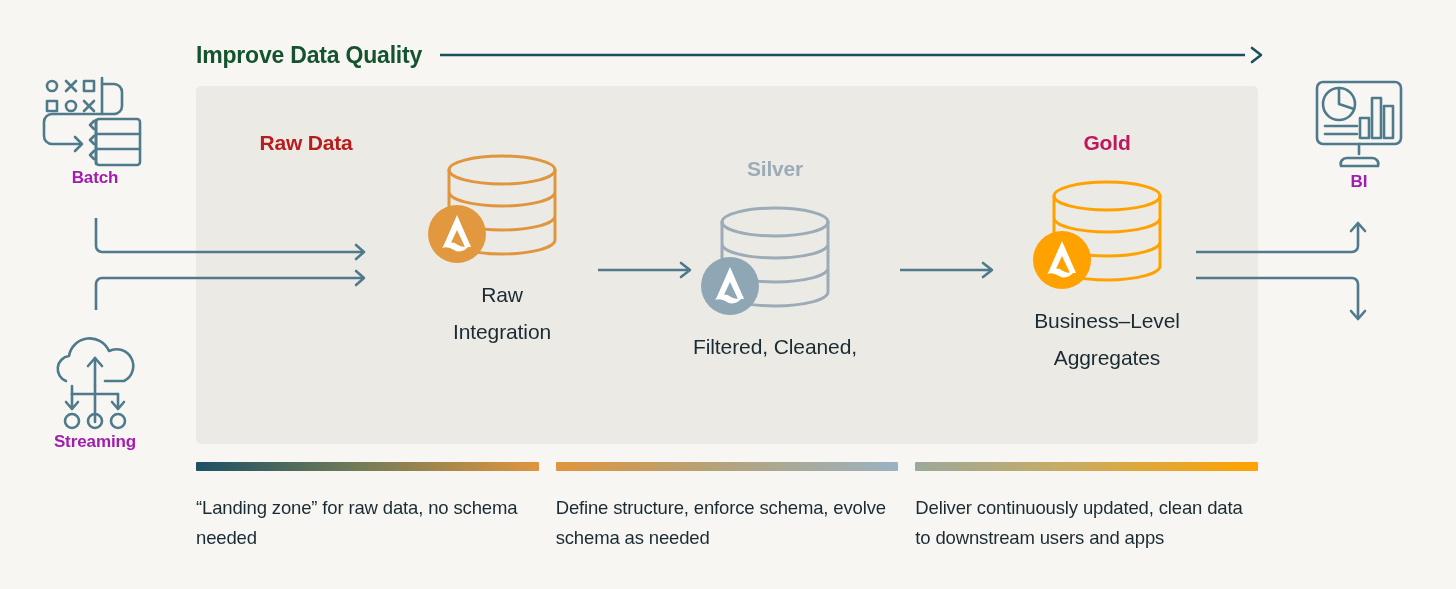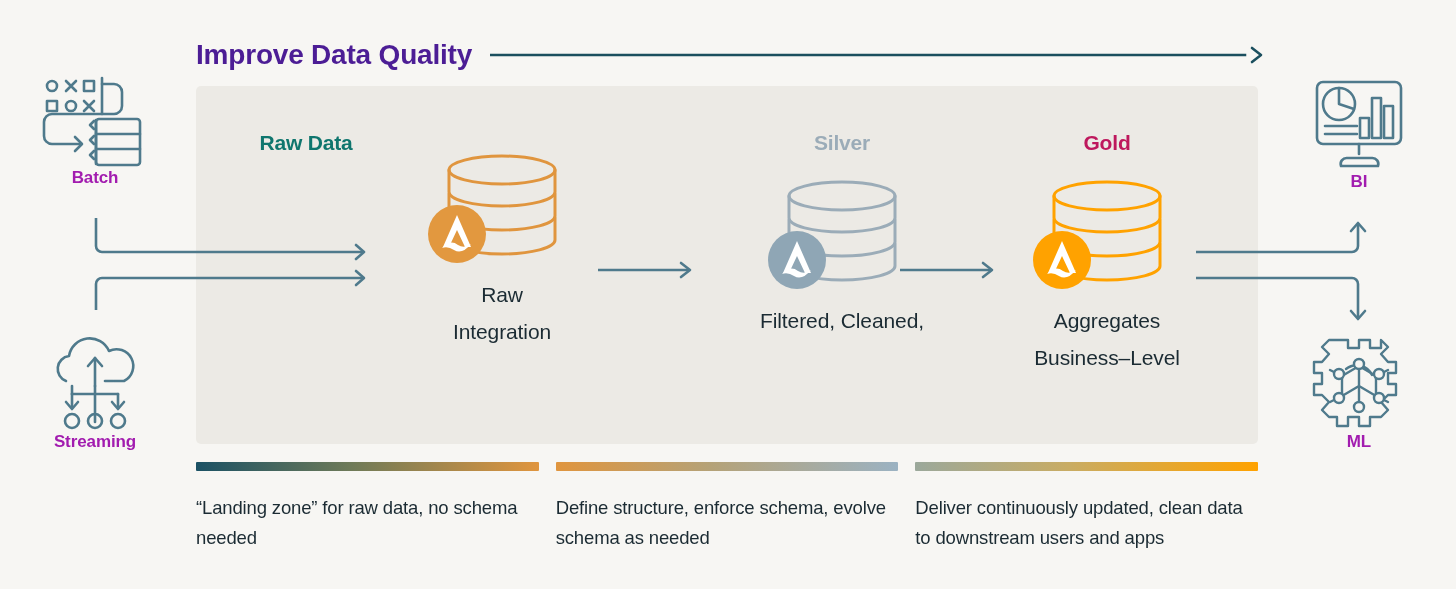--- a/index.html
+++ b/index.html
@@ -23,23 +23,23 @@
   #title-row {
     position: absolute;
     left: 196px;
     top: 38px;
     width: 1070px;
     height: 34px;
     display: flex;
     align-items: center;
   }
   #title-text {
-    font-size: 28px;
+    font-size: 23px;
     font-weight: bold;
-    color: #4c1d95;
+    color: #14532d;
     letter-spacing: -0.2px;
     white-space: nowrap;
   }
   #title-arrow {
     flex: 1;
     height: 20px;
     margin-left: 18px;
     position: relative;
   }
 
@@ -56,30 +56,30 @@
 
   
   .stage {
     position: absolute;
     top: 130px;
     width: 260px;
     text-align: center;
   }
   #stage-raw   { left: 176px; }
   #stage-bronze{ left: 372px; }
-  #stage-silver{ left: 712px; }
+  #stage-silver{ left: 645px; margin-top: 26px; }
   #stage-gold  { left: 977px; }
 
   .stage-label {
     font-size: 21px;
     font-weight: bold;
     letter-spacing: -0.2px;
     line-height: 26px;
   }
-  .c-rawdata { color: #0f766e; }
+  .c-rawdata { color: #b91c1c; }
   .c-bronze  { color: #E0953E; }
   .c-silver  { color: #9BACB8; }
   .c-gold    { color: #be185d; }
 
   .stage-icon {
     margin-top: 22px;
     height: 112px;
     position: relative;
   }
   .stage-desc {
@@ -223,45 +223,20 @@
           <rect x="88" y="22" width="9" height="40"></rect>
           <rect x="100" y="30" width="9" height="32"></rect>
           <path d="M75 68 L75 78"></path>
           <path d="M57 90 a6 6 0 0 1 6 -8 L88 82 a6 6 0 0 1 6 8 Z"></path>
         </g>
       </svg>
     </div>
     <div class="side-label">BI</div>
   </div>
 
-  <div class="side" id="side-ml">
-    <div class="side-icon">
-      <svg width="150" height="96" viewBox="0 0 150 96">
-        <g stroke="#4F7A8C" stroke-width="2.4" fill="none" stroke-linecap="round" stroke-linejoin="round">
-          <path d="M64 4 L64 12 L75 12 L75 4 L86 4 L86 12 L97 12 L97 4
-                   L104 11 L97 18 L104 26 L112 26 L112 37 L104 37 L104 48
-                   L112 48 L112 59 L104 59 L97 66 L104 74 L97 81 L86 81
-                   L86 90 L75 90 L75 81 L64 81 L64 90 L53 90 L53 81 L45 81
-                   L38 74 L45 66 L38 59 L30 59 L30 48 L38 48 L38 37 L30 37
-                   L30 26 L38 26 L45 18 L38 11 L45 4 Z"></path>
-          <path d="M75 30 L75 50 L58 60 M75 50 L92 60 M75 30 L58 40 M75 30 L92 40
-                   M58 40 L58 60 M92 40 L92 60"></path>
-          <path d="M62 33 a17 17 0 0 1 26 6"></path>
-          <path d="M75 50 L75 70 M58 40 L46 34 M92 40 L104 34 M58 60 L46 66 M92 60 L104 66"></path>
-          <circle cx="75" cy="28" r="5" fill="#F7F6F3"></circle>
-          <circle cx="75" cy="71" r="5" fill="#F7F6F3"></circle>
-          <circle cx="55" cy="38" r="5" fill="#F7F6F3"></circle>
-          <circle cx="95" cy="38" r="5" fill="#F7F6F3"></circle>
-          <circle cx="55" cy="62" r="5" fill="#F7F6F3"></circle>
-          <circle cx="95" cy="62" r="5" fill="#F7F6F3"></circle>
-        </g>
-      </svg>
-    </div>
-    <div class="side-label">ML</div>
-  </div>
 
   <div class="conn" id="conn-left">
     <svg width="300" height="92" viewBox="0 0 300 92">
       <g stroke="#4F7A8C" stroke-width="2.6" fill="none" stroke-linecap="round" stroke-linejoin="round">
         <path d="M16 0 L16 28 a6 6 0 0 0 6 6 L282 34"></path>
         <polyline points="276,27 284,34 276,41"></polyline>
         <path d="M16 92 L16 66 a6 6 0 0 1 6 -6 L282 60"></path>
         <polyline points="276,53 284,60 276,67"></polyline>
       </g>
     </svg>
@@ -355,22 +330,22 @@
           <path d="M77 66 L77 88 a53 14 0 0 0 106 0 L183 66"></path>
         </g>
         <circle cx="85" cy="82" r="29" fill="#FFA200"></circle>
         <g fill="#FFFFFF">
           <path d="M85 63 L99 95 L93 95 L85 78 L77 95 L71 95 Z"></path>
           <path d="M70 96 q8 -9 16 -3 q6 4 13 -1 q-9 11 -17 6 q-6 -4 -12 -2 Z"></path>
         </g>
       </svg>
     </div>
     <div class="stage-desc">
+      <div>Business–Level</div>
       <div>Aggregates</div>
-      <div>Business–Level</div>
     </div>
   </div>
 
   <div id="callouts">
     <div class="callout">
       <div class="callout-bar" style="background:linear-gradient(90deg,#1B5164 0%,#6E7A58 45%,#E0953E 100%)"></div>
       <div class="callout-text">“Landing zone” for raw data, no schema needed</div>
     </div>
     <div class="callout">
       <div class="callout-bar" style="background:linear-gradient(90deg,#E0953E 0%,#B5A277 45%,#9BB2C2 100%)"></div>

